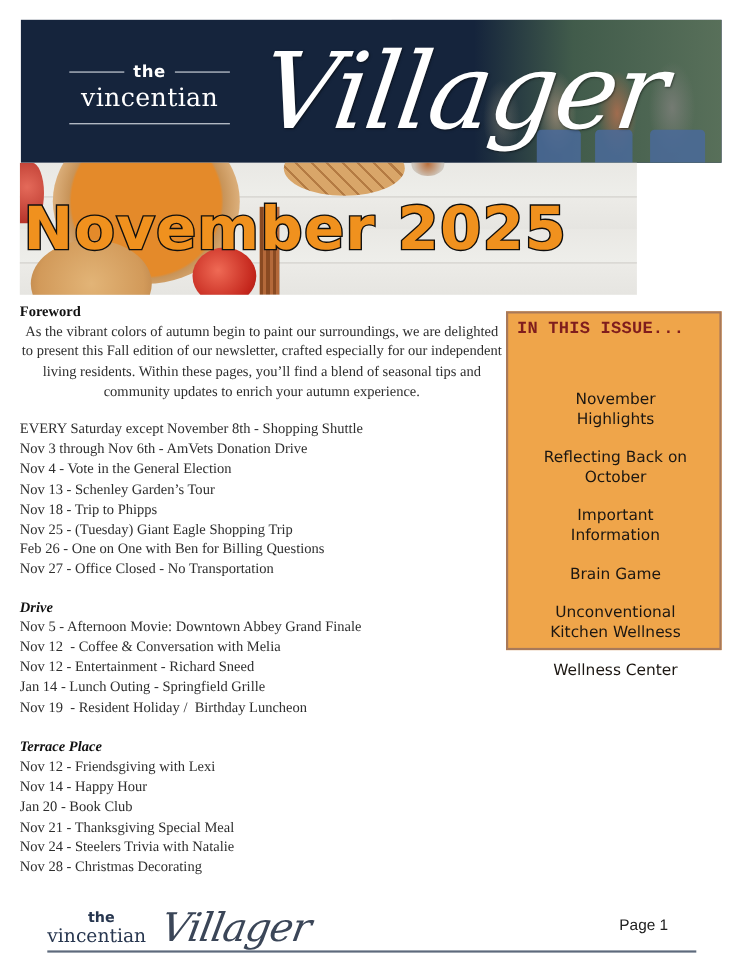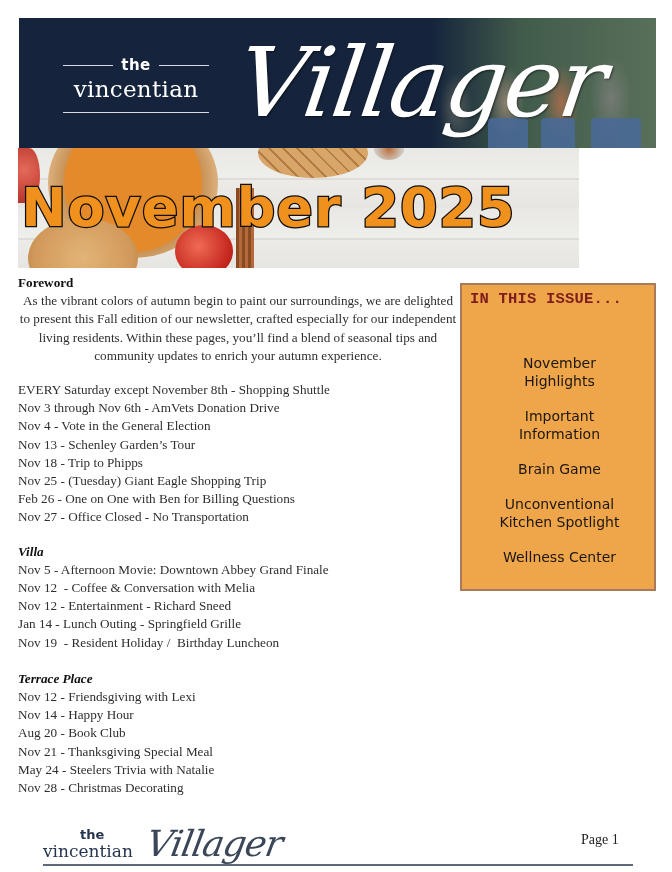--- a/index.html
+++ b/index.html
@@ -298,23 +298,23 @@
     .footer-rule {
       position: absolute;
       left: 43px;
       top: 864px;
       width: 590px;
       height: 2px;
       background: #5e6a7c;
     }
     .page-number {
       position: absolute;
-      left: 581px;
+      left: 563px;
       top: 832px;
-      font-family: Liberation Serif, serif;
+      font-family: Liberation Sans, sans-serif;
       font-size: 14px;
       color: #222222;
     }
   </style>
 </head>
 <body>
 
 <header class="masthead">
   <div class="masthead-photo">
     <div class="jeans" style="left:132px;width:40px;"></div>
@@ -355,46 +355,47 @@
     <div class="event">Nov 3 through Nov 6th - AmVets Donation Drive</div>
     <div class="event">Nov 4 - Vote in the General Election</div>
     <div class="event">Nov 13 - Schenley Garden’s Tour</div>
     <div class="event">Nov 18 - Trip to Phipps</div>
     <div class="event">Nov 25 - (Tuesday) Giant Eagle Shopping Trip</div>
     <div class="event">Feb 26 - One on One with Ben for Billing Questions</div>
     <div class="event">Nov 27 - Office Closed - No Transportation</div>
   </div>
 
   <div class="section villa">
-    <div class="section-head"><span class="italic">Villa</span></div>
+    <div class="section-head"><span class="italic">Drive</span></div>
     <div class="event">Nov 5 - Afternoon Movie: Downtown Abbey Grand Finale</div>
     <div class="event">Nov 12  - Coffee &amp; Conversation with Melia</div>
     <div class="event">Nov 12 - Entertainment - Richard Sneed</div>
     <div class="event">Jan 14 - Lunch Outing - Springfield Grille</div>
     <div class="event">Nov 19  - Resident Holiday /  Birthday Luncheon</div>
   </div>
 
   <div class="section terrace" style="margin-top:18px">
     <div class="section-head"><span class="italic">Terrace Place</span></div>
     <div class="event">Nov 12 - Friendsgiving with Lexi</div>
     <div class="event">Nov 14 - Happy Hour</div>
-    <div class="event">Aug 20 - Book Club</div>
+    <div class="event">Jan 20 - Book Club</div>
     <div class="event">Nov 21 - Thanksgiving Special Meal</div>
-    <div class="event">May 24 - Steelers Trivia with Natalie</div>
+    <div class="event">Nov 24 - Steelers Trivia with Natalie</div>
     <div class="event">Nov 28 - Christmas Decorating</div>
   </div>
 </main>
 
 <aside class="issue-box">
   <div class="issue-title">IN THIS ISSUE...</div>
   <ul class="issue-list">
     <li class="issue-item">November Highlights</li>
+    <li class="issue-item">Reflecting Back on October</li>
     <li class="issue-item">Important Information</li>
     <li class="issue-item">Brain Game</li>
-    <li class="issue-item">Unconventional Kitchen Spotlight</li>
+    <li class="issue-item">Unconventional Kitchen Wellness</li>
     <li class="issue-item">Wellness Center</li>
   </ul>
 </aside>
 
 <footer>
   <div class="footer-logo">
     <span class="footer-the">the</span>
     <span class="footer-vincentian">vincentian</span>
     <span class="footer-script">Villager</span>
   </div>

